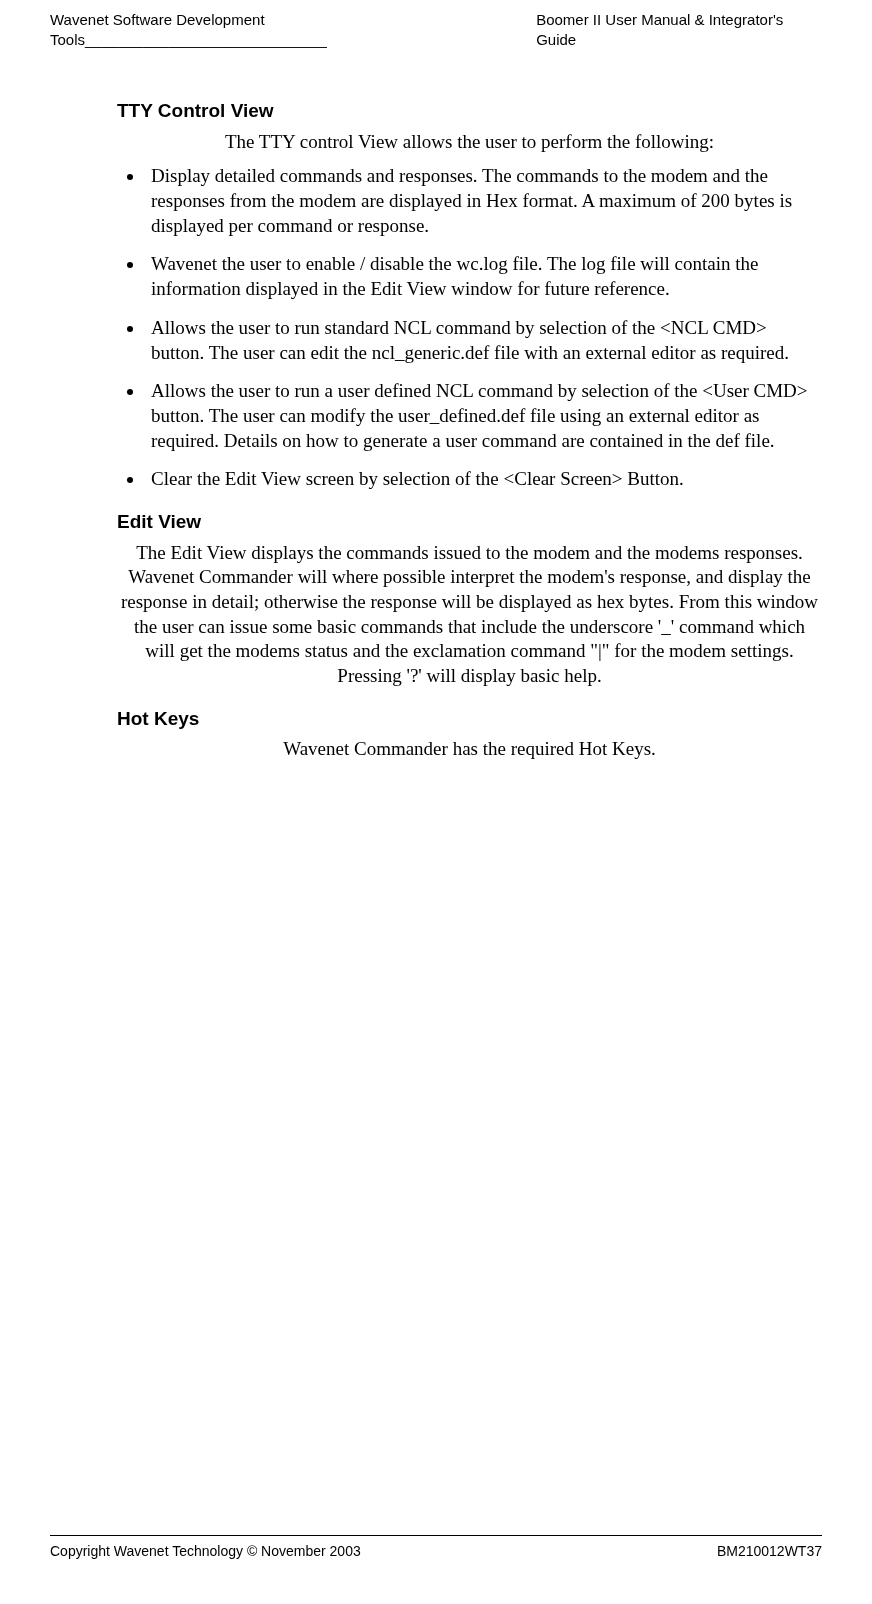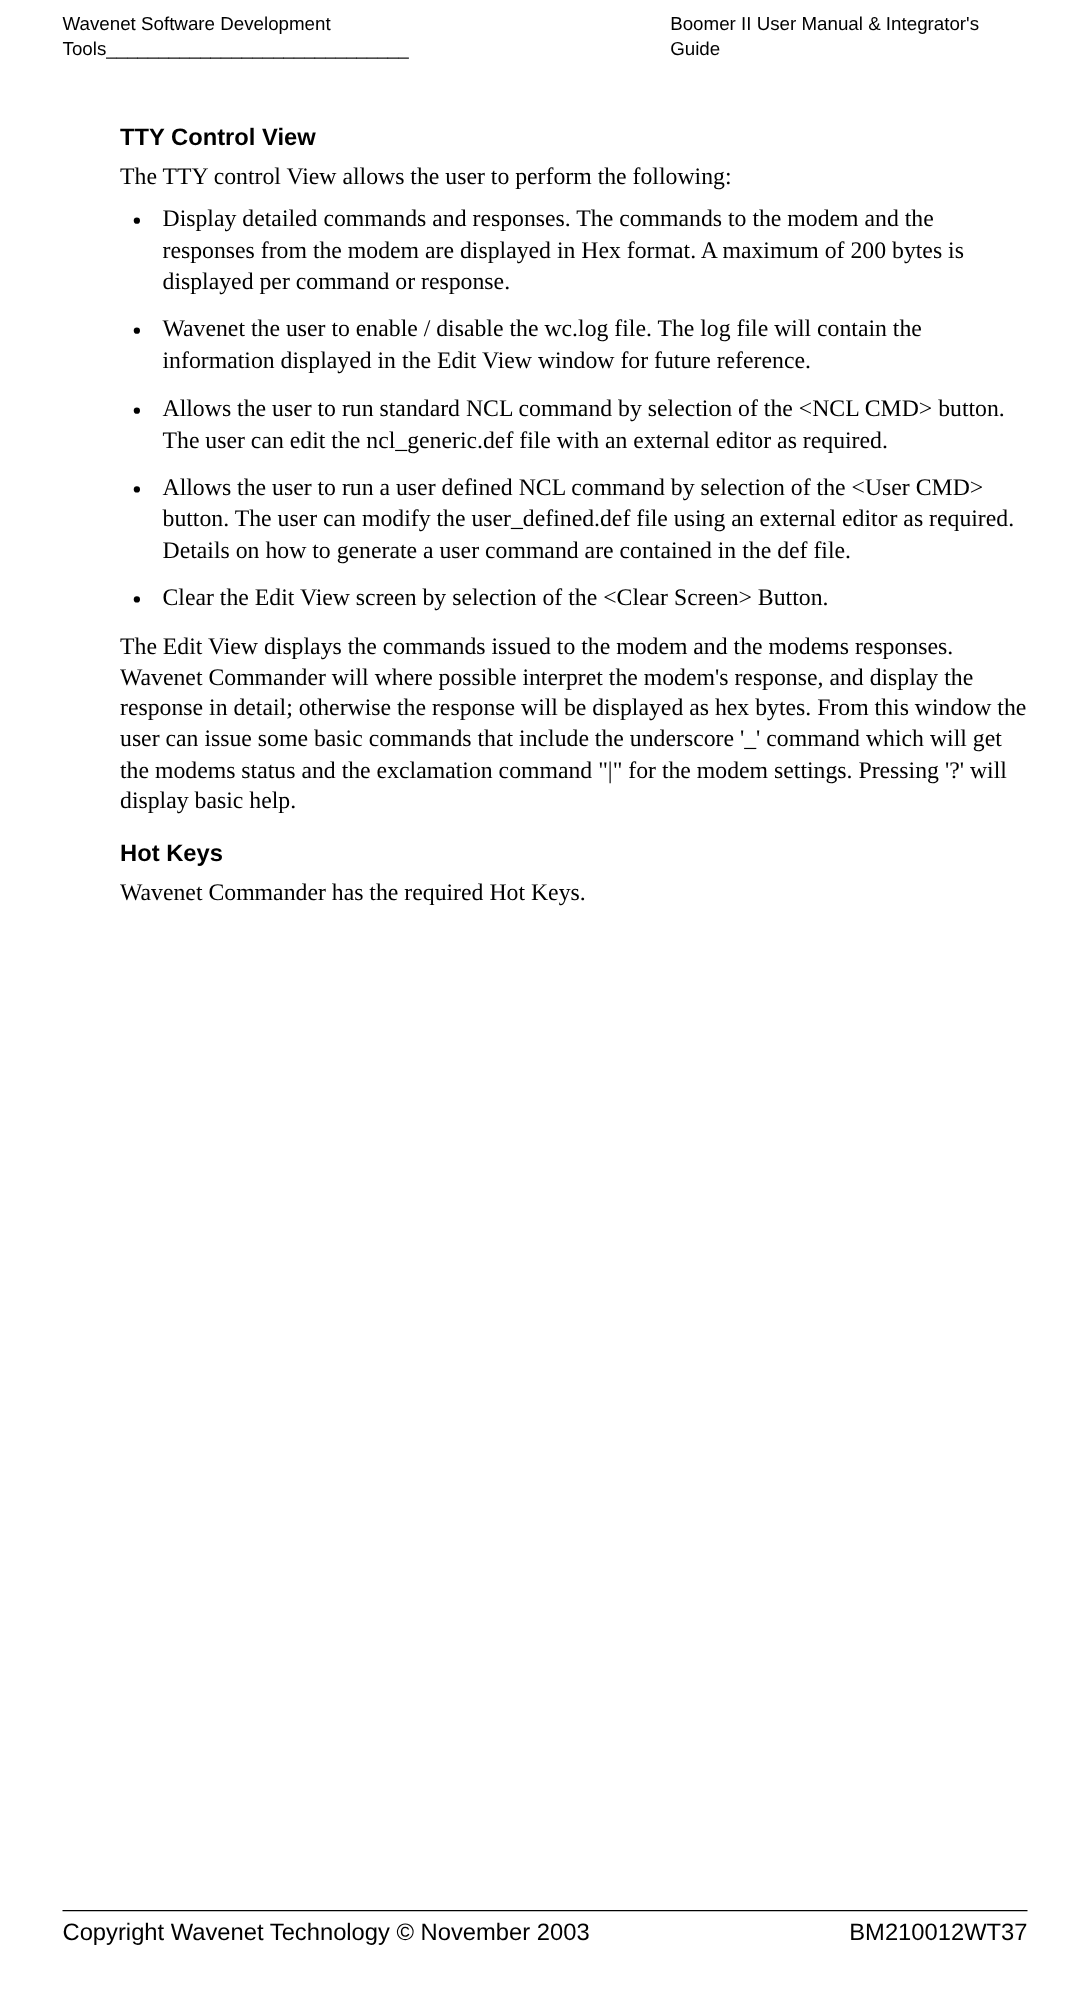--- a/index.html
+++ b/index.html
@@ -23,49 +23,50 @@
     font-size: 15px;
     display: flex;
     justify-content: space-between;
     margin-bottom: 50px;
   }
   .hdr-left::after {
     content: "_____________________________";
     letter-spacing: 0;
   }
   .content {
-    margin-left: 46px;
+    margin-left: 67px;
     margin-right: 0;
   }
   h3.section {
     font-family: Arial, Helvetica, sans-serif;
     font-weight: bold;
     font-size: 19px;
     margin: 18px 0 6px 0;
   }
   p.body {
     margin: 6px 0 10px 0;
+    text-align: center;
   }
   ul.bullets {
     list-style: disc;
     padding-left: 28px;
     margin: 6px 0 10px 0;
   }
   ul.bullets li {
     padding-left: 6px;
     margin-bottom: 14px;
   }
   .ftr {
     position: absolute;
     bottom: 20px;
     left: 50px;
     right: 50px;
     border-top: 1px solid #000;
     font-family: Arial, Helvetica, sans-serif;
-    font-size: 19px;
+    font-size: 14px;
     padding-top: 6px;
     display: flex;
     justify-content: space-between;
     align-items: flex-end;
   }
   .ftr .mid {
     position: absolute;
     left: 0;
     right: 0;
     text-align: center;
@@ -87,20 +88,21 @@
     <h3 class="section">TTY Control View</h3>
     <p class="body">The TTY control View allows the user to perform the following:</p>
     <ul class="bullets">
       <li>Display detailed commands and responses. The commands to the modem and the responses from the modem are displayed in Hex format. A maximum of 200 bytes is displayed per command or response.</li>
       <li>Wavenet the user to enable / disable the wc.log file. The log file will contain the information displayed in the Edit View window for future reference.</li>
       <li>Allows the user to run standard NCL command by selection of the &lt;NCL CMD&gt; button. The user can edit the ncl_generic.def file with an external editor as required.</li>
       <li>Allows the user to run a user defined NCL command by selection of the &lt;User CMD&gt; button. The user can modify the user_defined.def file using an external editor as required. Details on how to generate a user command are contained in the def file.</li>
       <li>Clear the Edit View screen by selection of the &lt;Clear Screen&gt; Button.</li>
     </ul>
 
+    <h3 class="section">Edit View</h3>
     <p class="body">The Edit View displays the commands issued to the modem and the modems responses. Wavenet Commander will where possible interpret the modem's response, and display the response in detail; otherwise the response will be displayed as hex bytes. From this window the user can issue some basic commands that include the underscore '_' command which will get the modems status and the exclamation command "|" for the modem settings. Pressing '?' will display basic help.</p>
 
     <h3 class="section">Hot Keys</h3>
     <p class="body">Wavenet Commander has the required Hot Keys.</p>
 
   </div>
 
   <div class="ftr">
     <span>Copyright Wavenet Technology © November 2003</span>
     <span>BM210012WT37</span>

